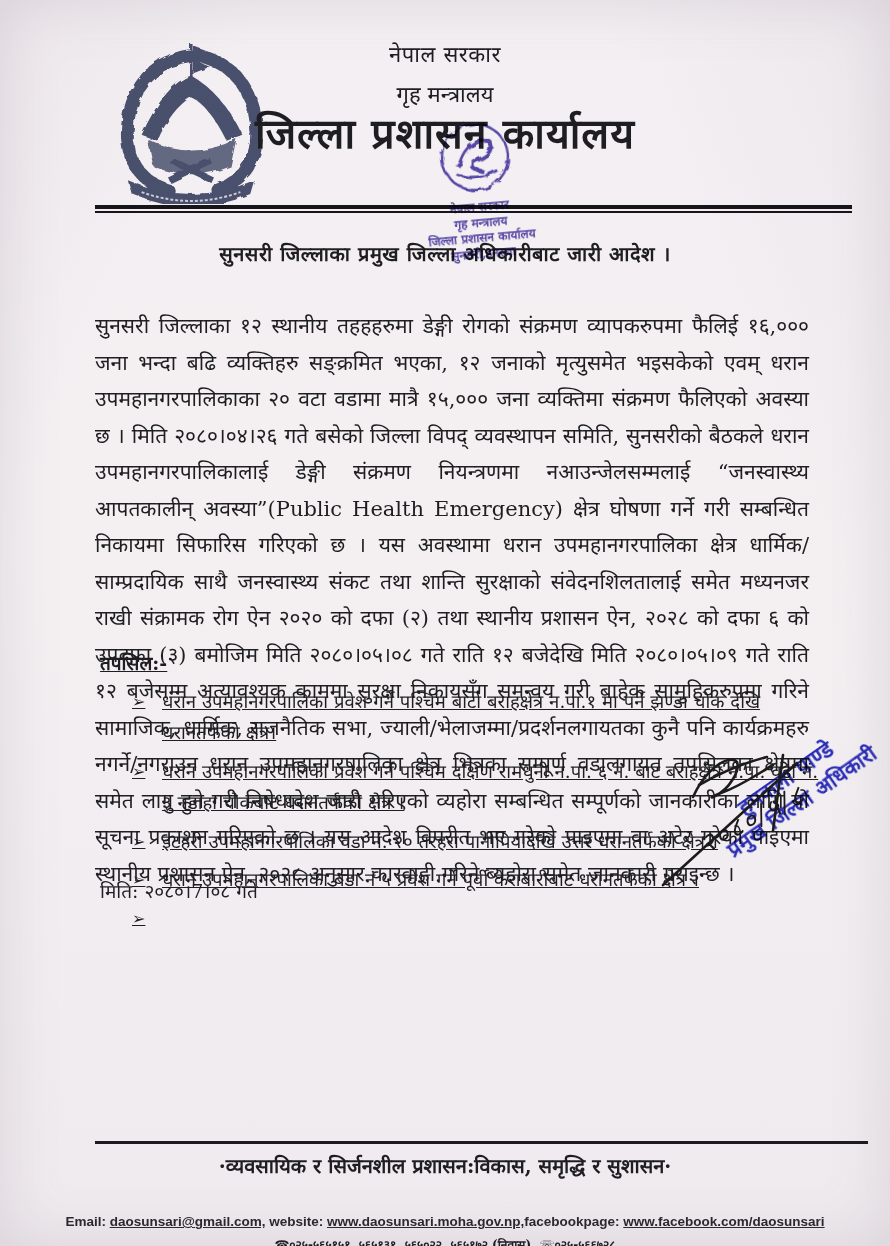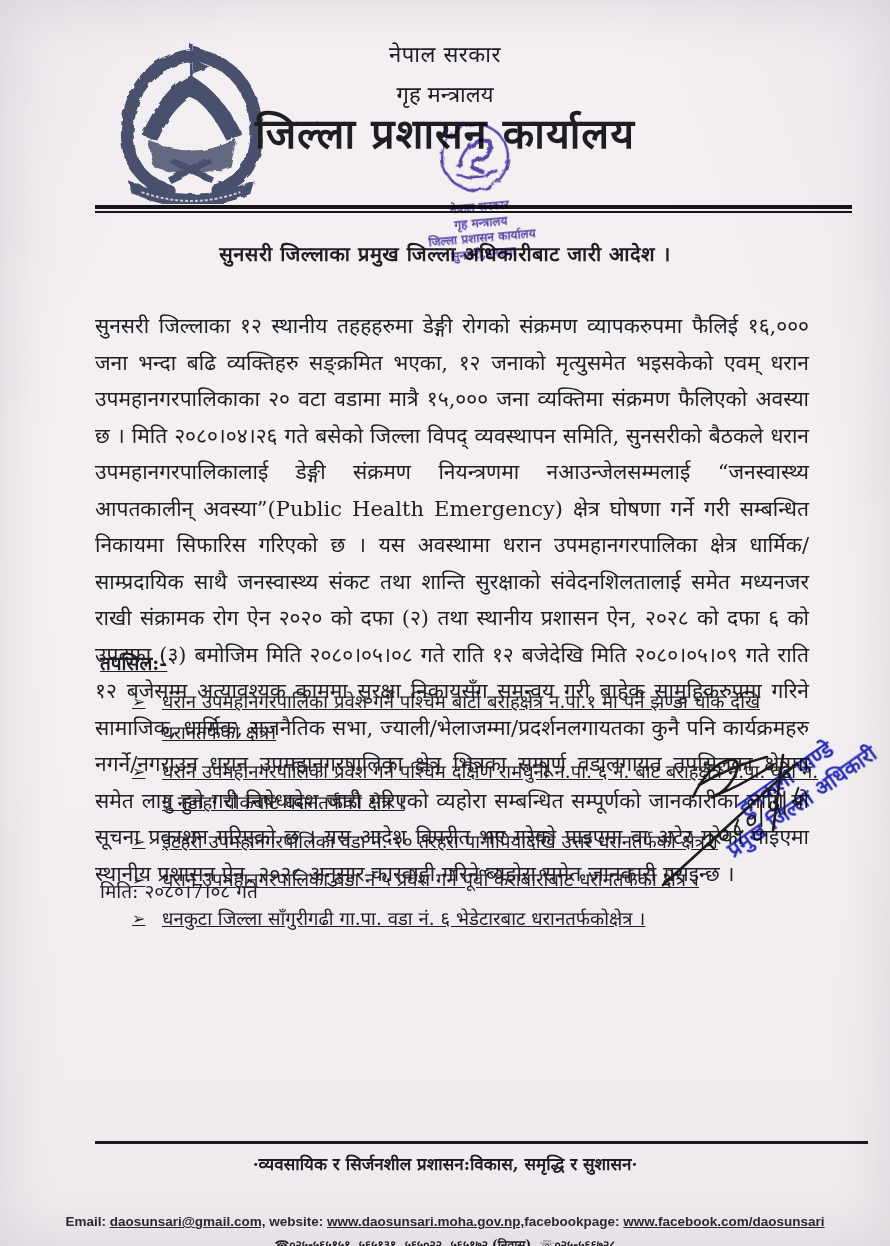--- a/index.html
+++ b/index.html
@@ -53,21 +53,21 @@
   .officer-stamp {
     position:absolute; left:686px; top:828px; width:220px;
     transform:rotate(-35deg); transform-origin:left top;
     color:#2b2fc2; mix-blend-mode:multiply; filter:blur(.4px);
     font-weight:bold; text-align:center; z-index:3;
   }
   .officer-stamp .l1 { font-size:22px; white-space:nowrap; }
   .officer-stamp .l2 { font-size:21px; white-space:nowrap; }
   
   .footer-rule { position:absolute; top:1141px; left:95px; right:22px; height:3px; background:#1b1b20; }
-  .footer-slogan { position:absolute; top:1152px; left:0; width:100%; font-size:17px; font-weight:bold; }
+  .footer-slogan { position:absolute; top:1152px; left:0; width:100%; font-size:20px; font-weight:bold; }
   .footer-phones { position:absolute; top:1236px; left:0; width:100%; font-size:12px; font-weight:bold; }
   .footer-email  {
     position:absolute; top:1214px; left:0; width:100%;
     font-family:"Liberation Sans","DejaVu Sans",sans-serif;
     font-size:13.5px; font-weight:bold; color:#2a2a2e;
   }
   .footer-email .u { text-decoration:underline; }
   .glyph { font-family:"DejaVu Sans",sans-serif; }
 </style>
 </head>
@@ -138,21 +138,20 @@
       <li>
           <span class="blt glyph">➢</span>
           <span>इटहरी उपमहानगरपालिका वडा नं. २० तरहरा पानीपियादेखि उत्तर धरानतर्फको क्षेत्र ।</span>
         </li>
       <li>
           <span class="blt glyph">➢</span>
           <span>धरान उपमहानगरपालिका बडा नं ५ प्रवेश गर्ने पूर्वी केराबारीबाट धरानतर्फको क्षेत्र ।</span>
         </li>
       <li>
           <span class="blt glyph">➢</span>
-          <span>धनकुटा जिल्ला साँगुरीगढी गा.पा. वडा नं. ६ भेडेटारबाट धरानतर्फकोक्षेत्र ।</span>
         </li>
     </ul>
   </div>
 
   <svg class="sig" viewBox="0 0 235 185" xmlns="http://www.w3.org/2000/svg">
     <g stroke="#1c1c1c" fill="none" stroke-width="2.6" stroke-linecap="round">
       <path d="M38,62 C58,18 96,14 78,44 C66,64 44,66 66,58 C88,50 104,38 118,30"></path>
       <path d="M44,50 C72,34 96,26 112,22"></path>
       <path d="M8,150 L142,28"></path>
       <path d="M118,96 L128,20"></path>

